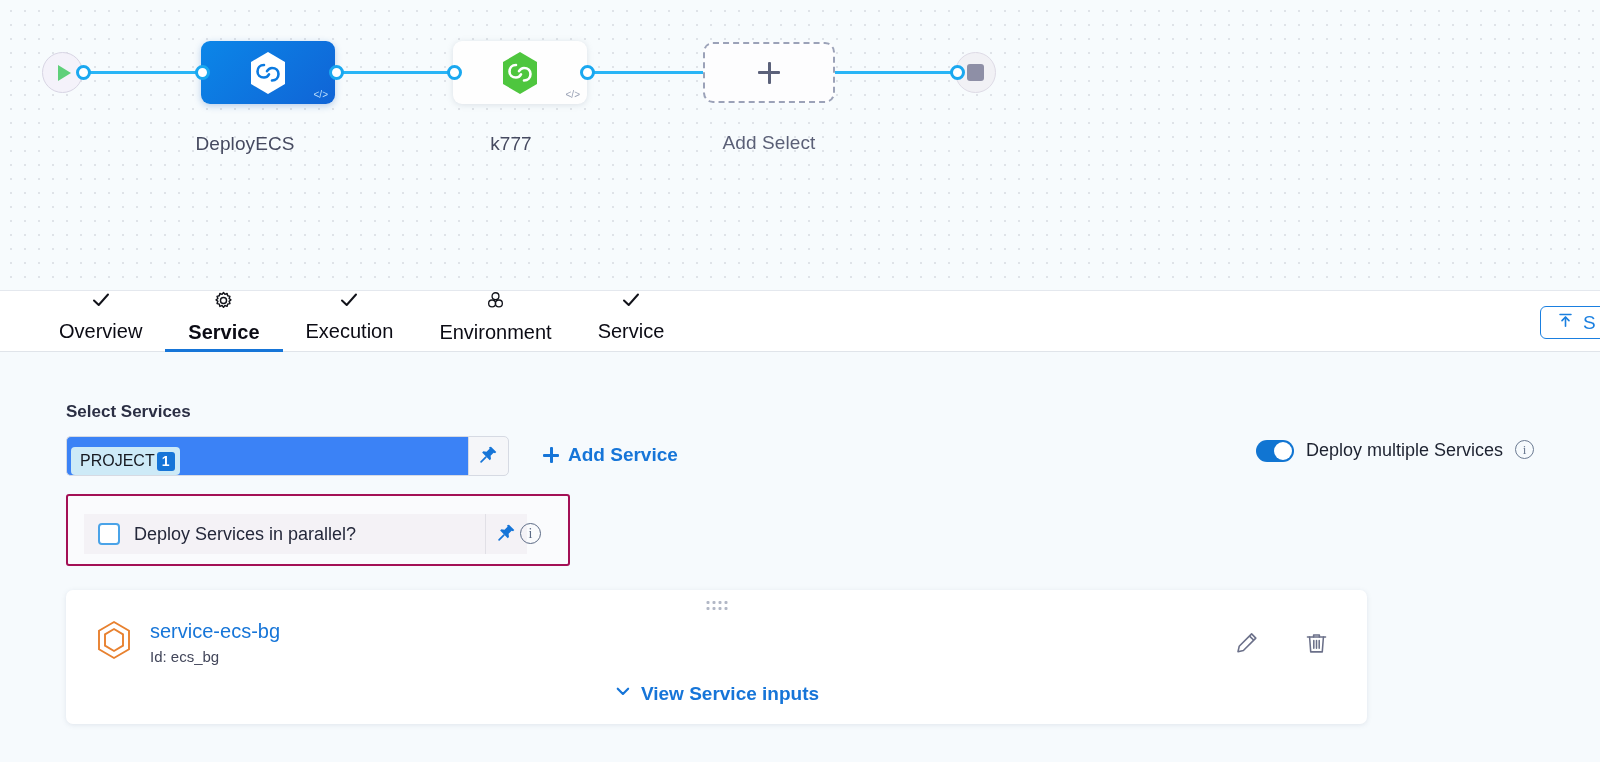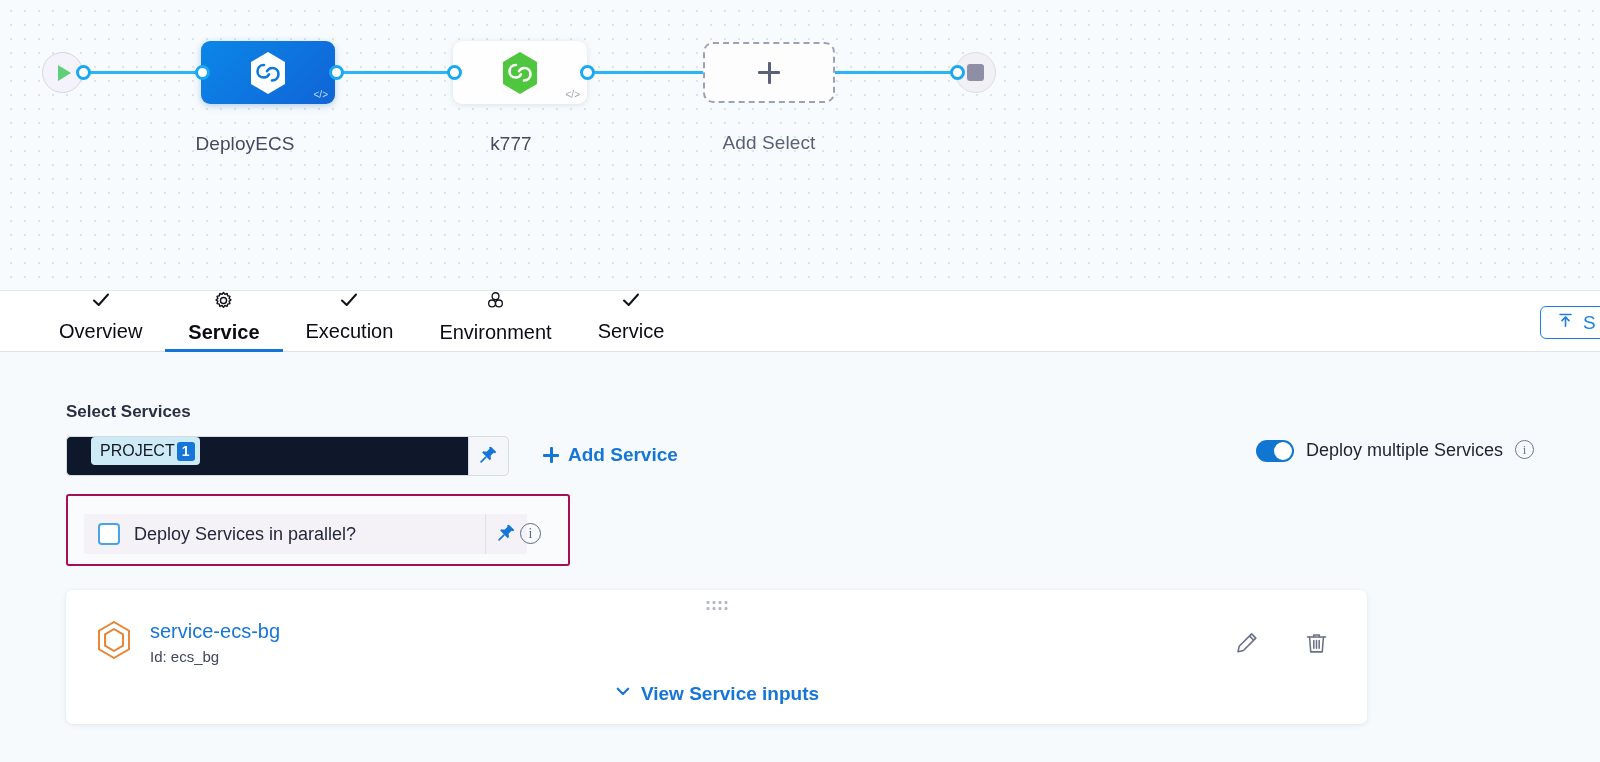--- a/index.html
+++ b/index.html
@@ -119,22 +119,22 @@
     position: absolute; left: 66px; top: 50px;
     font-size: 17px; font-weight: bold; color: #2b2f44;
   }
 
   .svc-input-wrap {
     position: absolute; left: 66px; top: 84px; width: 443px; height: 40px;
     display: flex; align-items: stretch;
   }
   .svc-input {
     flex: 1; border: 1px solid #d6dae3; border-right: none;
-    border-radius: 5px 0 0 5px; background: #0f172a;
-    display: flex; align-items: flex-start; padding-left: 24px;
+    border-radius: 5px 0 0 5px; background: #3b82f6;
+    display: flex; align-items: flex-end; padding-left: 4px;
   }
   .chip {
     display: inline-flex; align-items: center; gap: 0;
     background: #cdeaf7; border-radius: 4px; height: 28px; padding: 0 5px 0 9px;
     font-size: 16px; color: #16181f;
   }
   .chip-count {
     background: #1675d8; color: #fff; font-size: 14px; font-weight: bold;
     border-radius: 3px; min-width: 18px; height: 19px; margin-left: 2px;
     display: flex; align-items: center; justify-content: center; padding: 0 3px;

